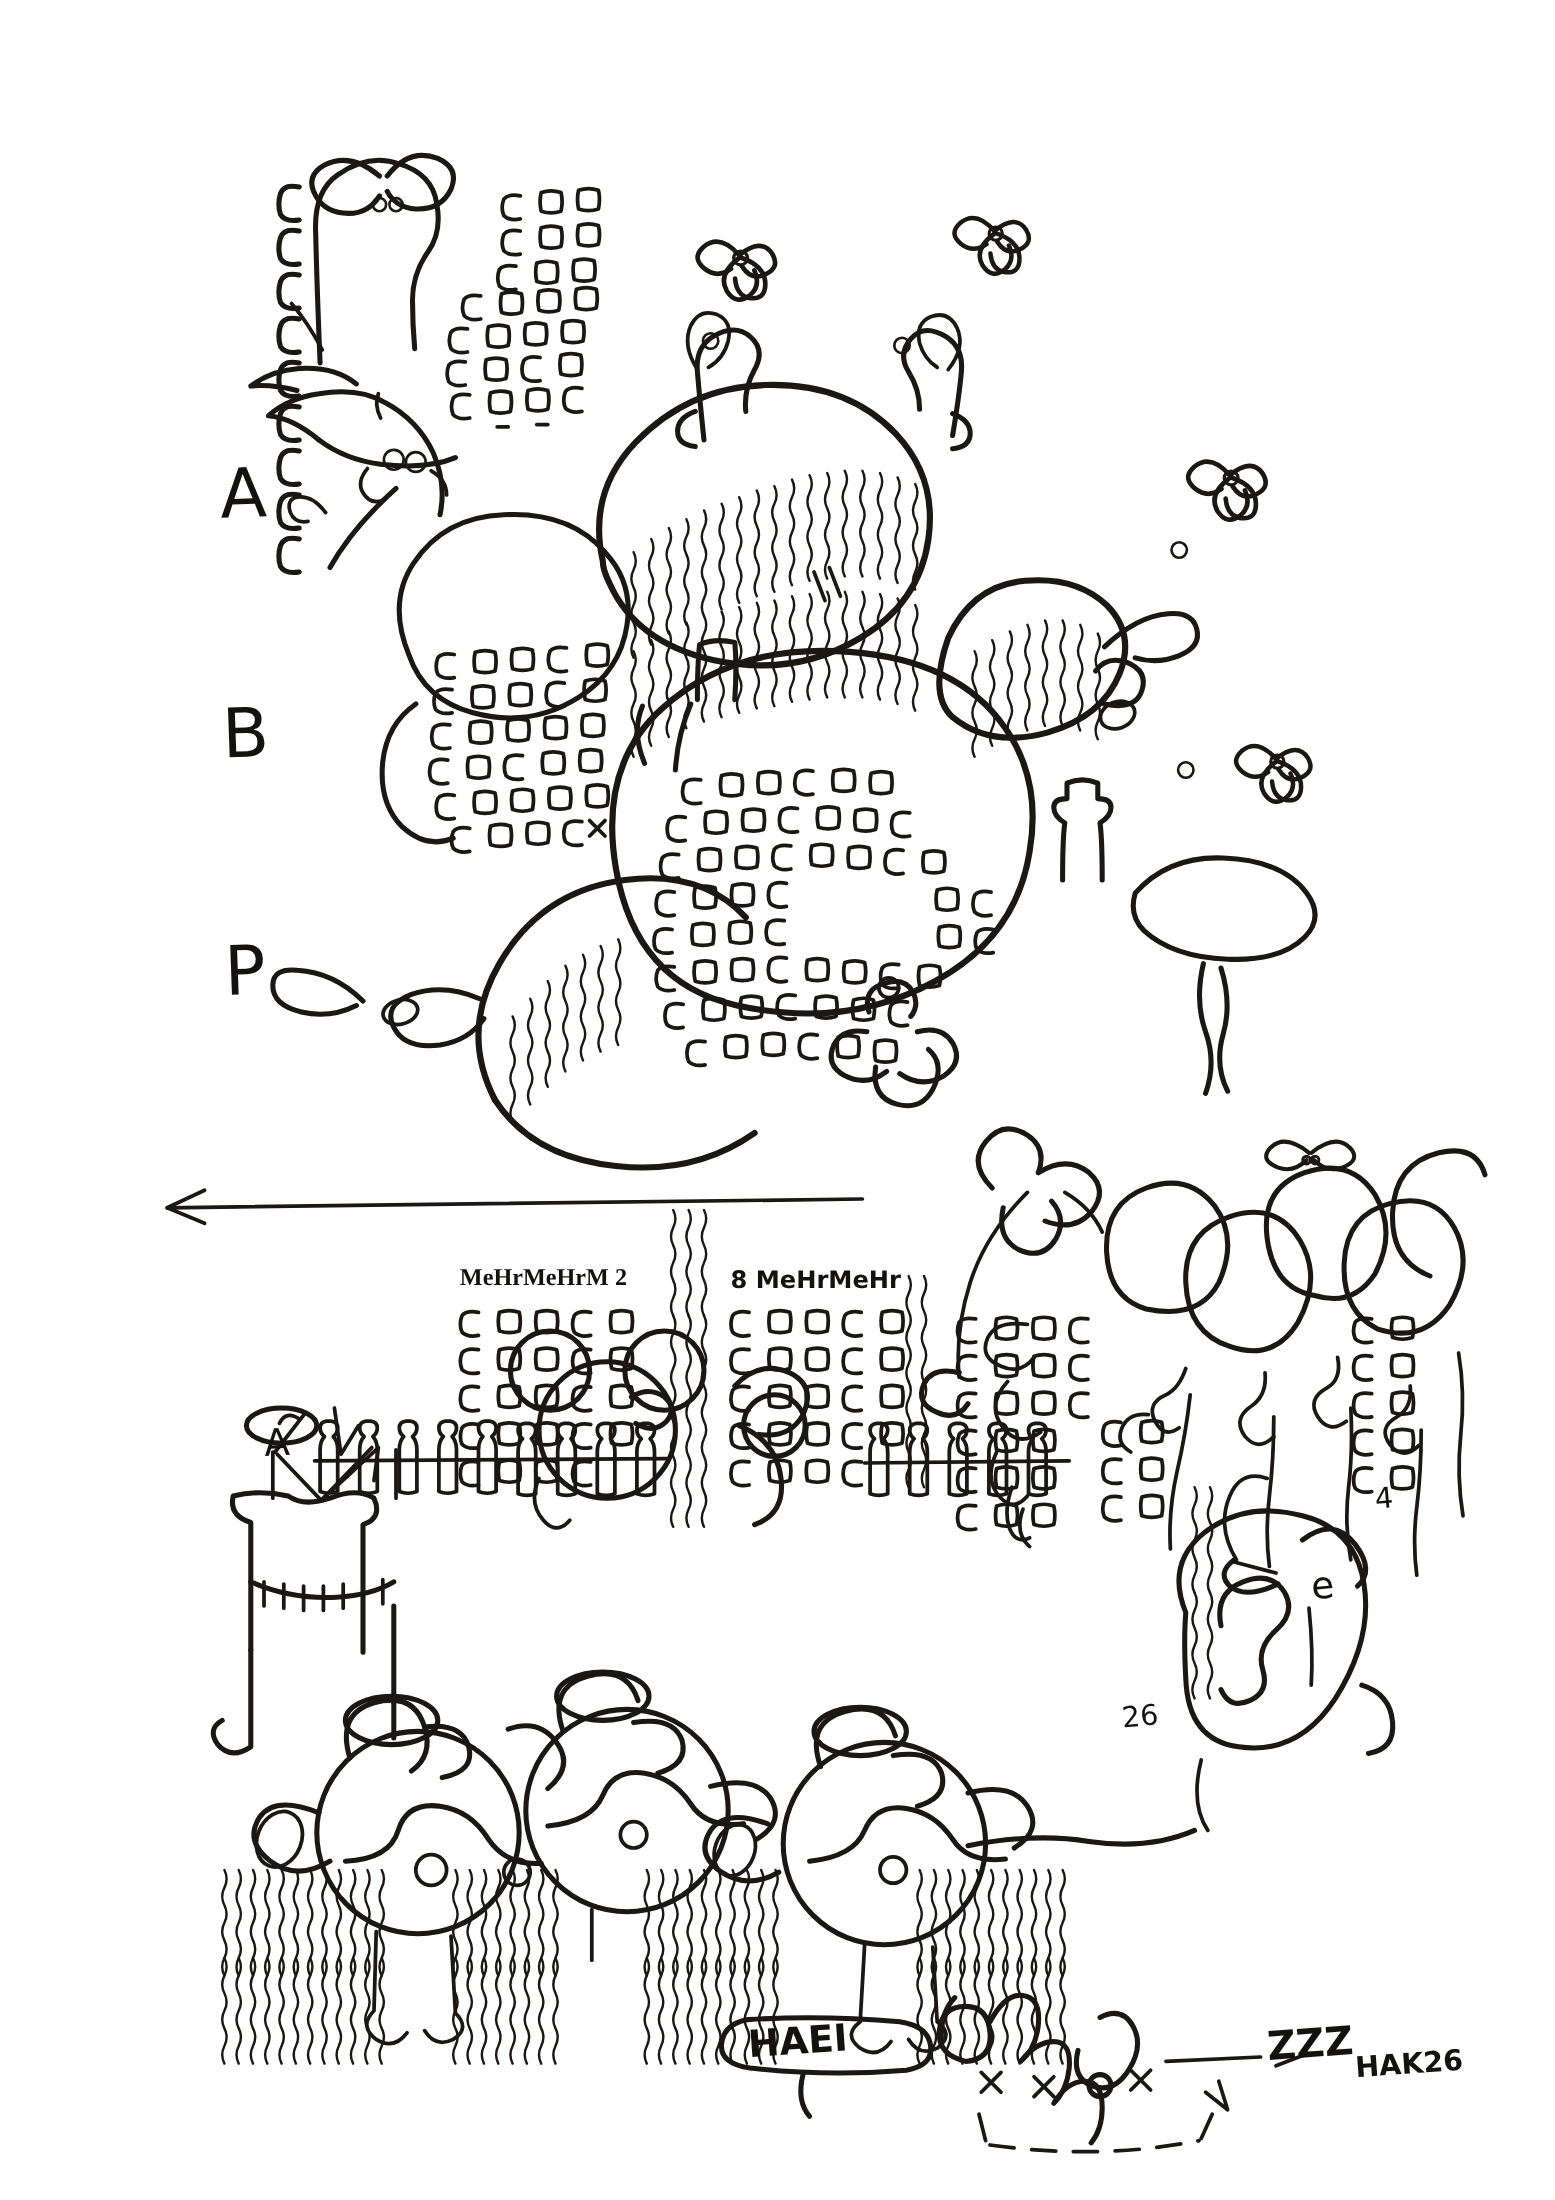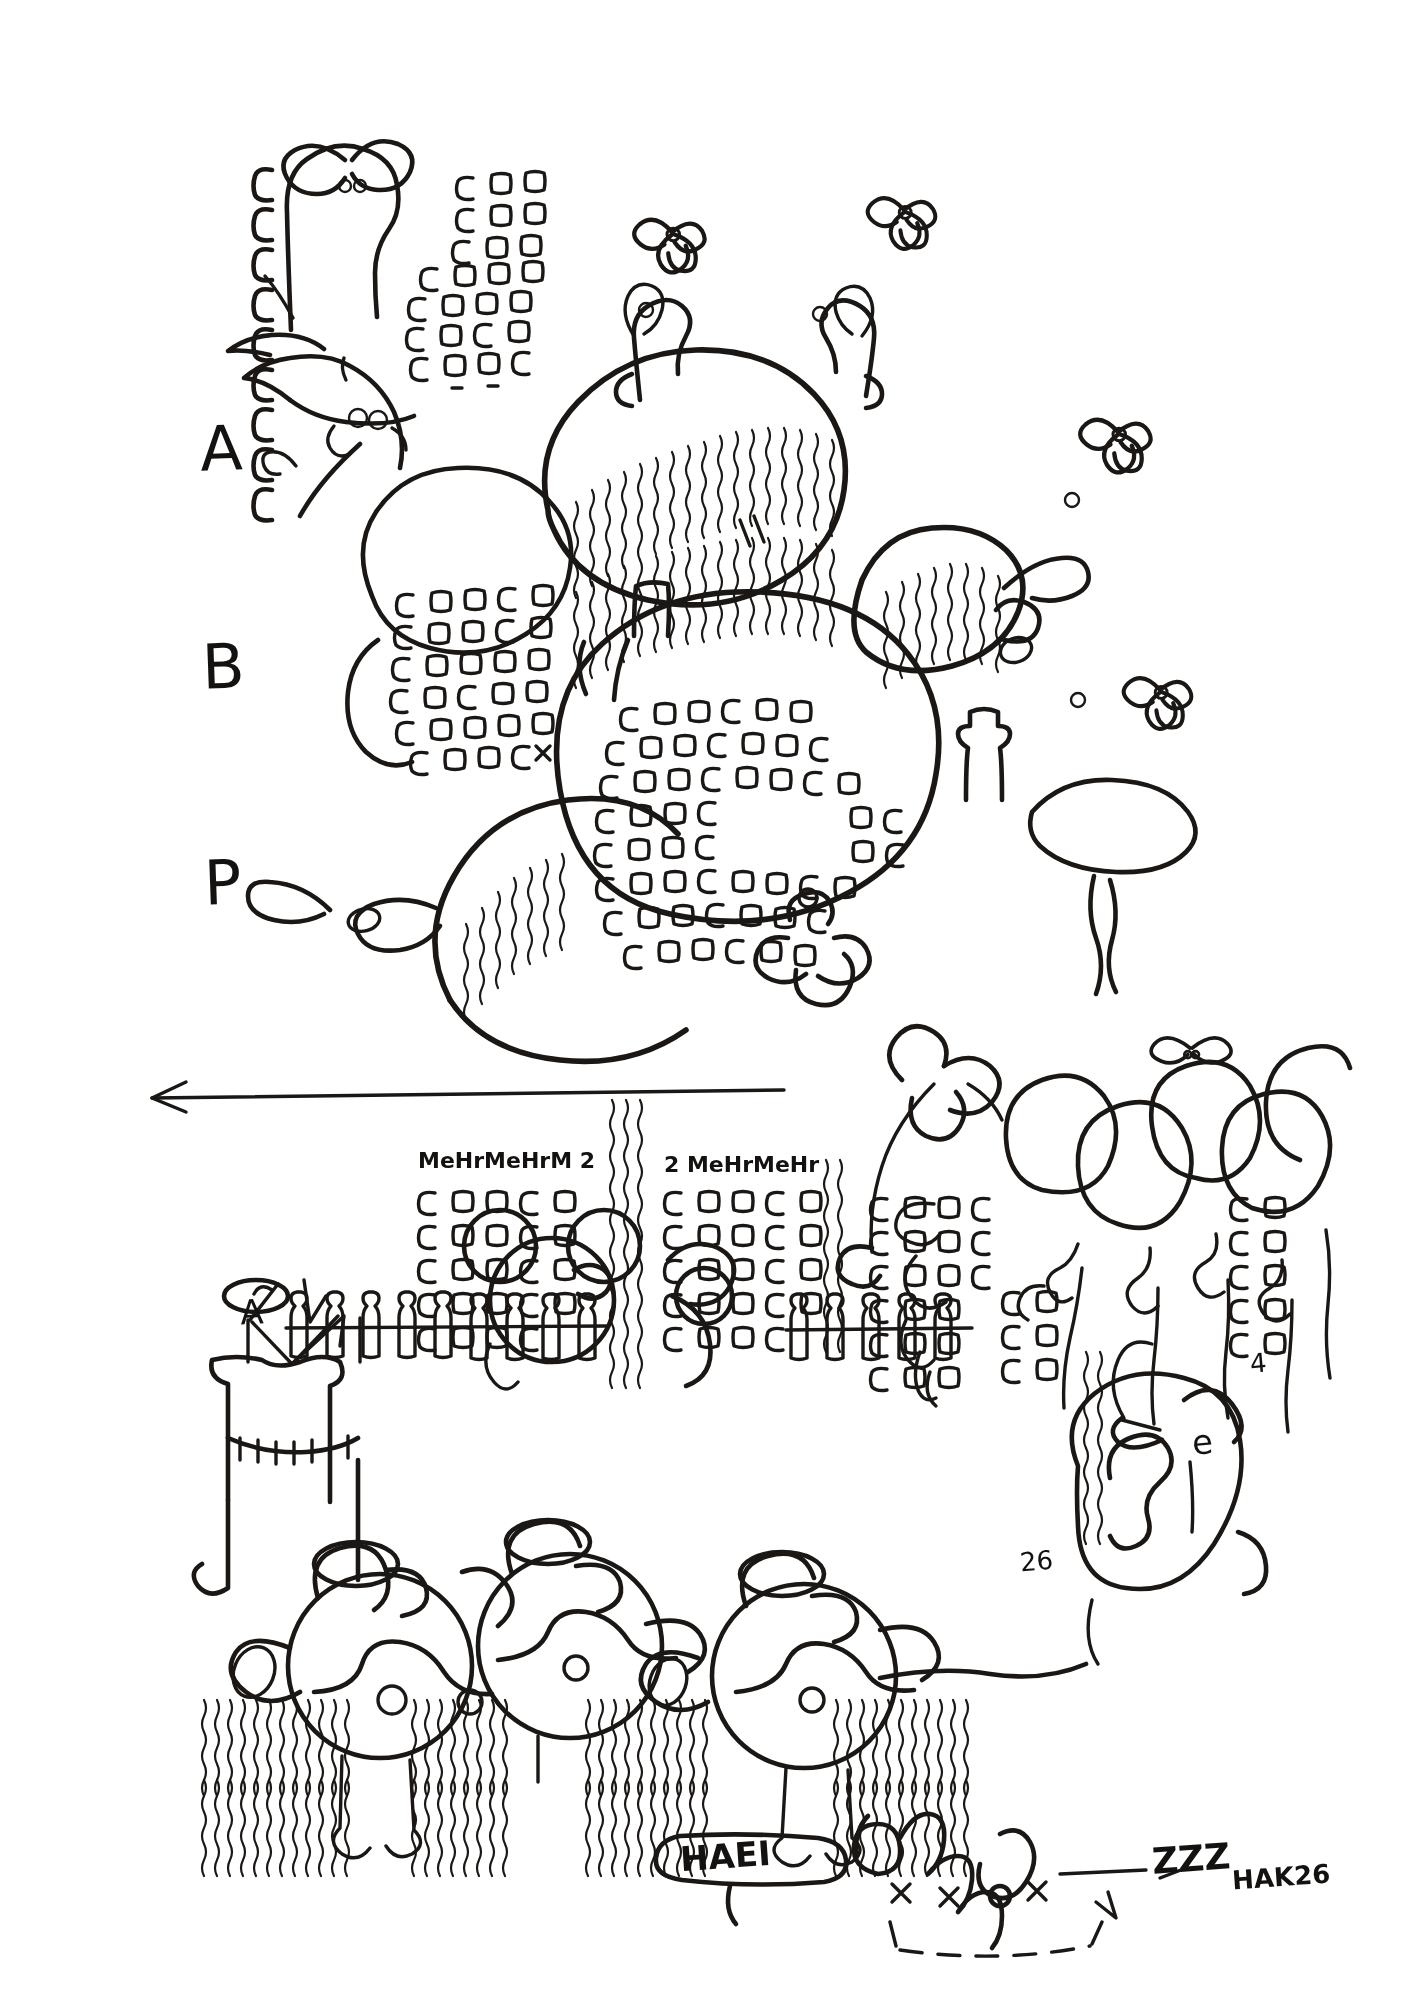--- a/index.html
+++ b/index.html
@@ -773,23 +773,23 @@
   </svg>
 
   <div class="lbl bigletter" style="left:200px;top:412px;">A</div>
 
   <div class="lbl bigletter" style="left:202px;top:630px;">B</div>
 
   <div class="lbl bigletter" style="left:204px;top:846px;">P</div>
 
   <div class="lbl midletter" style="left:240px;top:1292px;">A</div>
 
-  <div class="lbl smalltext" style="left:418px;top:1148px;letter-spacing:0px;">MeHrMeHrM 2</div>
-
-  <div class="lbl smalltext" style="left:664px;top:1152px;letter-spacing:0px;">2 MeHrMeHr</div>
+  <div class="lbl smalltext" style="left:418px;top:1148px;letter-spacing:0px;font-family:Liberation Serif, serif;">MeHrMeHrM 2</div>
+
+  <div class="lbl smalltext" style="left:664px;top:1152px;letter-spacing:0px;">8 MeHrMeHr</div>
 
   <div class="lbl sig" style="left:680px;top:1836px;font-size:34px;">HAEI</div>
 
   <div class="lbl sig" style="left:1152px;top:1838px;font-size:36px;">ZZZ</div>
 
   <div class="lbl sig" style="left:1232px;top:1862px;">HAK26</div>
 
   <div class="lbl numtext" style="left:1020px;top:1546px;">26</div>
 
   <div class="lbl numtext" style="left:1250px;top:1348px;">4</div>

